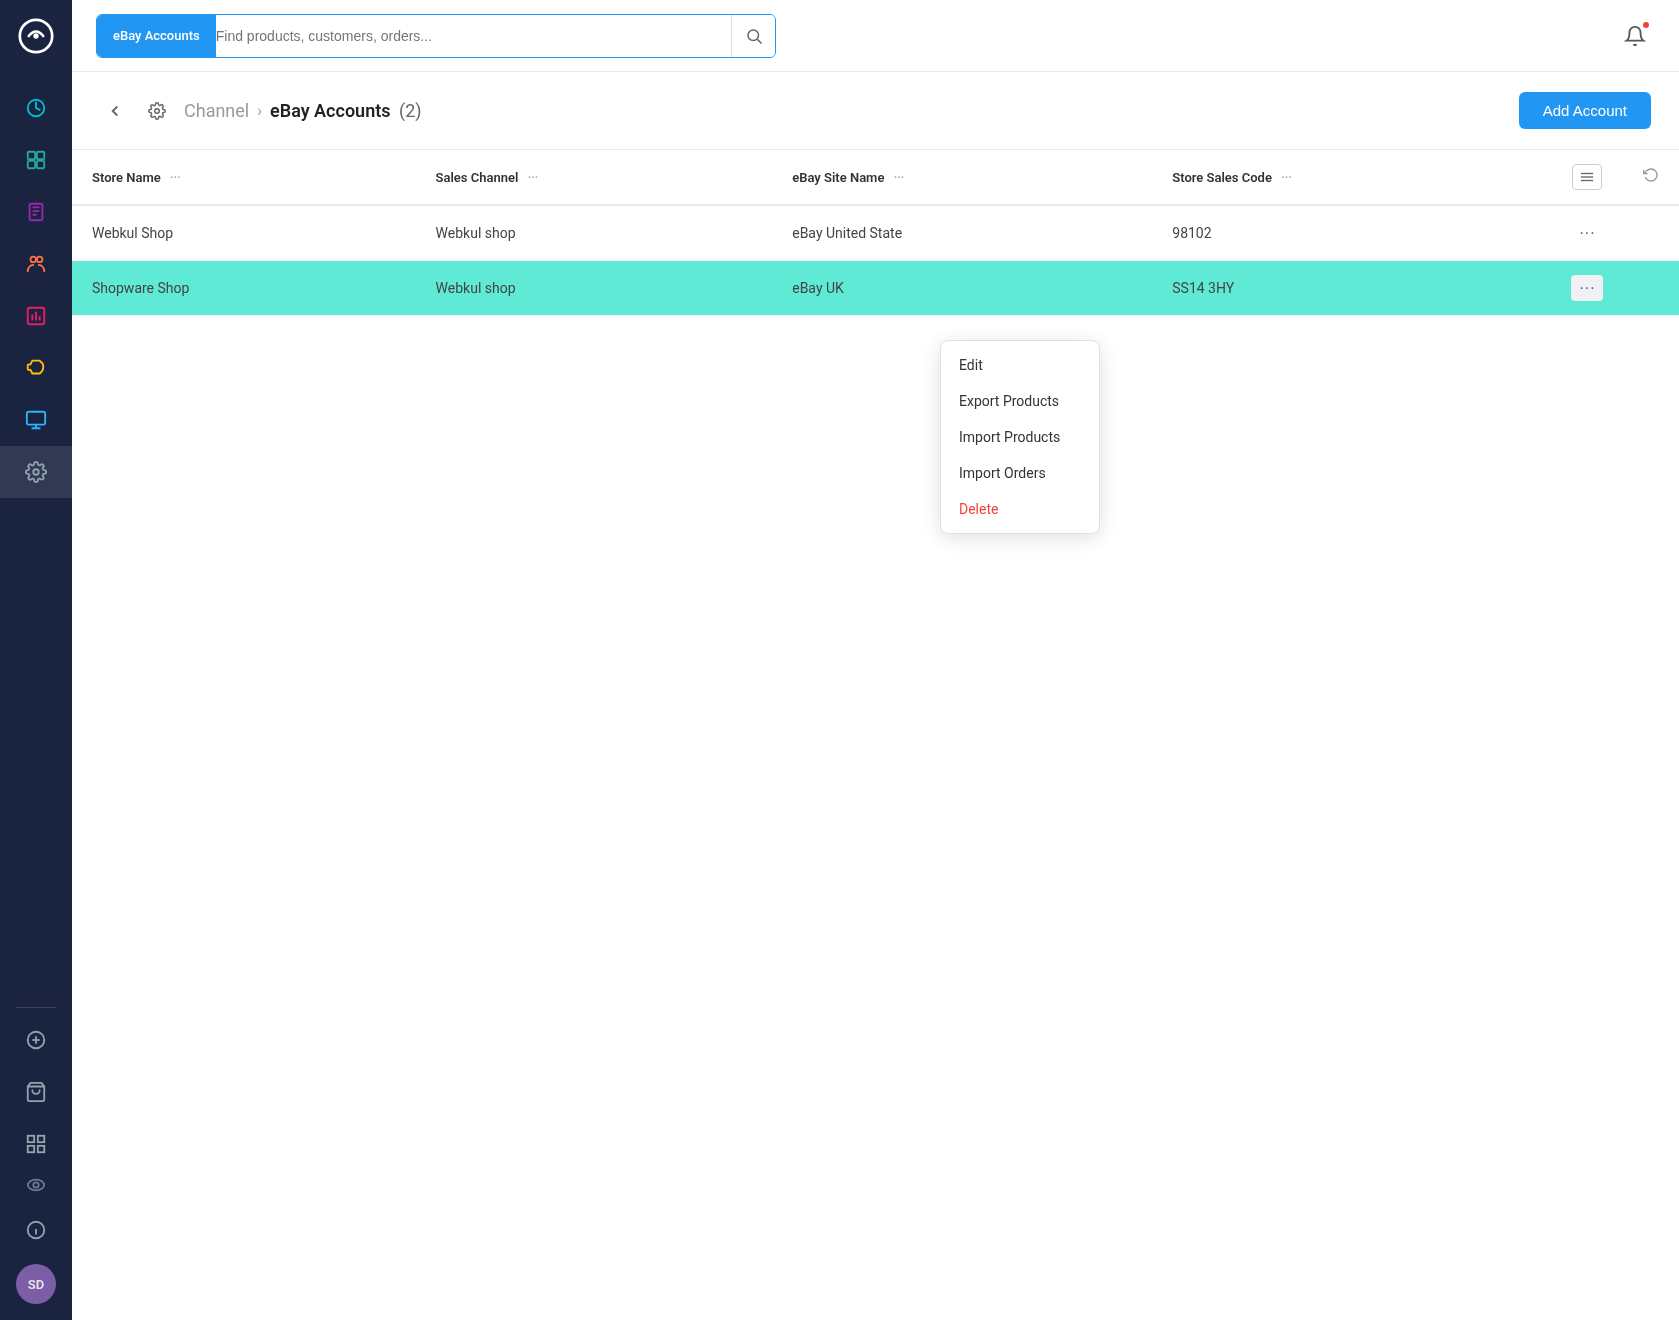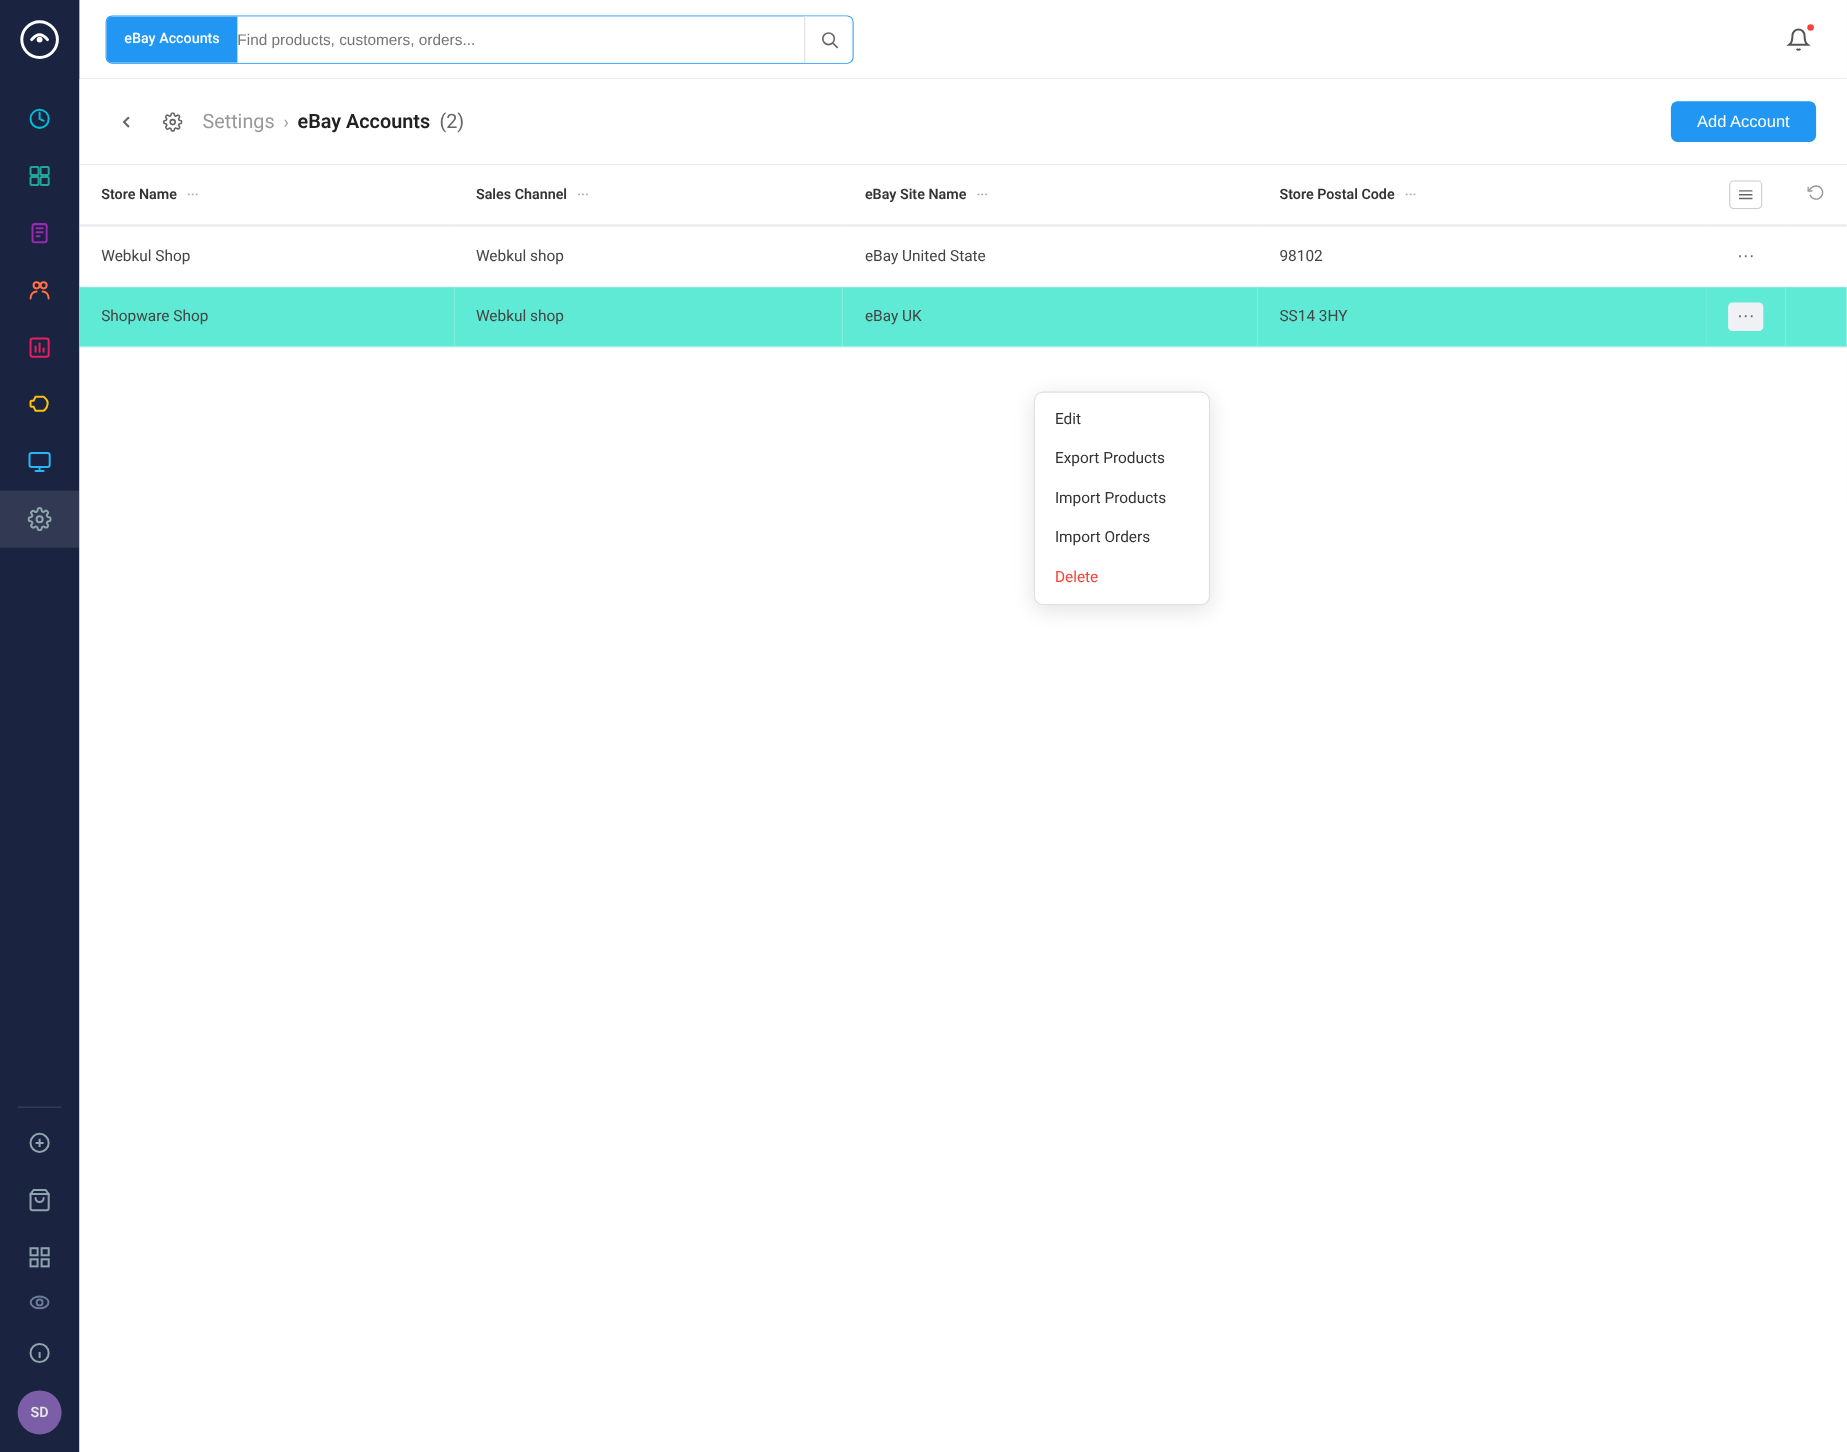--- a/index.html
+++ b/index.html
@@ -300,21 +300,21 @@
     
     .dropdown-menu {
       position: absolute;
       background: white;
       border: 1px solid #e0e0e0;
       border-radius: 8px;
       box-shadow: 0 4px 20px rgba(0,0,0,0.12);
       z-index: 100;
       min-width: 160px;
       padding: 6px 0;
-      top: 356px;
+      top: 340px;
       left: 940px;
     }
     .dropdown-item {
       padding: 10px 18px;
       font-size: 14px;
       color: #333;
       cursor: pointer;
       display: block;
     }
     .dropdown-item.danger { color: #f44336; }
@@ -500,21 +500,21 @@
             <polyline points="15 18 9 12 15 6"></polyline>
           </svg>
         </div>
         <div class="page-settings-btn">
           <svg width="18" height="18" viewBox="0 0 24 24" fill="none" stroke="#666" stroke-width="2">
             <circle cx="12" cy="12" r="3"></circle>
             <path d="M19.4 15a1.65 1.65 0 00.33 1.82l.06.06a2 2 0 010 2.83 2 2 0 01-2.83 0l-.06-.06a1.65 1.65 0 00-1.82-.33 1.65 1.65 0 00-1 1.51V21a2 2 0 01-4 0v-.09A1.65 1.65 0 009 19.4a1.65 1.65 0 00-1.82.33l-.06.06a2 2 0 01-2.83-2.83l.06-.06A1.65 1.65 0 004.68 15a1.65 1.65 0 00-1.51-1H3a2 2 0 010-4h.09A1.65 1.65 0 004.6 9a1.65 1.65 0 00-.33-1.82l-.06-.06a2 2 0 012.83-2.83l.06.06A1.65 1.65 0 009 4.68a1.65 1.65 0 001-1.51V3a2 2 0 014 0v.09a1.65 1.65 0 001 1.51 1.65 1.65 0 001.82-.33l.06-.06a2 2 0 012.83 2.83l-.06.06A1.65 1.65 0 0019.4 9a1.65 1.65 0 001.51 1H21a2 2 0 010 4h-.09a1.65 1.65 0 00-1.51 1z"></path>
           </svg>
         </div>
         <div class="page-breadcrumb">
-          <span style="color:#999;font-weight:400;cursor:pointer;">Settings</span>
+          <span style="color:#999;font-weight:400;cursor:pointer;">Channel</span>
           <span class="breadcrumb-separator">›</span>
           <span class="breadcrumb-current">
             <span>eBay Accounts</span>
             <span class="breadcrumb-count" style="margin-left:4px;">(2)</span>
           </span>
         </div>
       </div>
       <button class="add-account-btn">Add Account</button>
     </div>
 
@@ -528,21 +528,21 @@
             </th>
             <th>
               <span>Sales Channel</span>
               <span class="col-menu">···</span>
             </th>
             <th>
               <span>eBay Site Name</span>
               <span class="col-menu">···</span>
             </th>
             <th>
-              <span>Store Postal Code</span>
+              <span>Store Sales Code</span>
               <span class="col-menu">···</span>
             </th>
             <th class="col-actions-header">
               <div class="col-menu-icon">
                 <svg width="14" height="14" viewBox="0 0 16 14" fill="none">
                   <line x1="1" y1="3" x2="15" y2="3" stroke="#666" stroke-width="1.5"></line>
                   <line x1="1" y1="7" x2="15" y2="7" stroke="#666" stroke-width="1.5"></line>
                   <line x1="1" y1="11" x2="15" y2="11" stroke="#666" stroke-width="1.5"></line>
                 </svg>
               </div>

